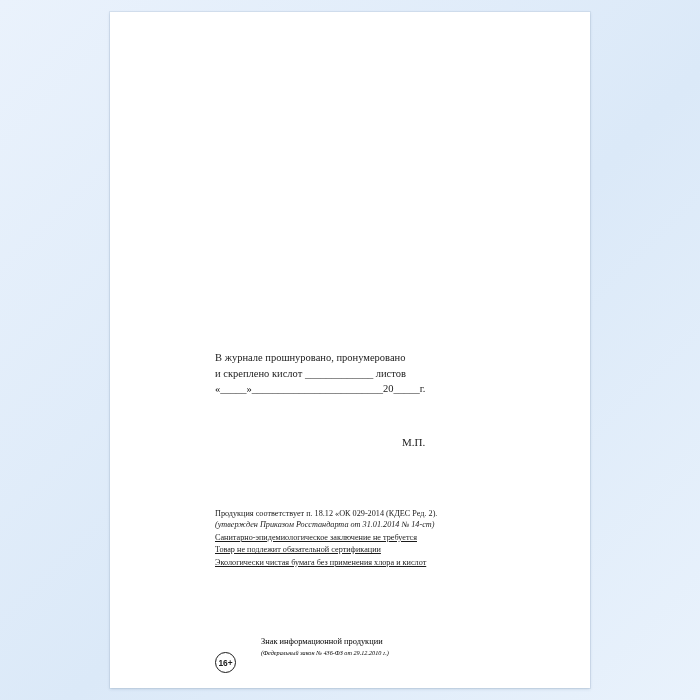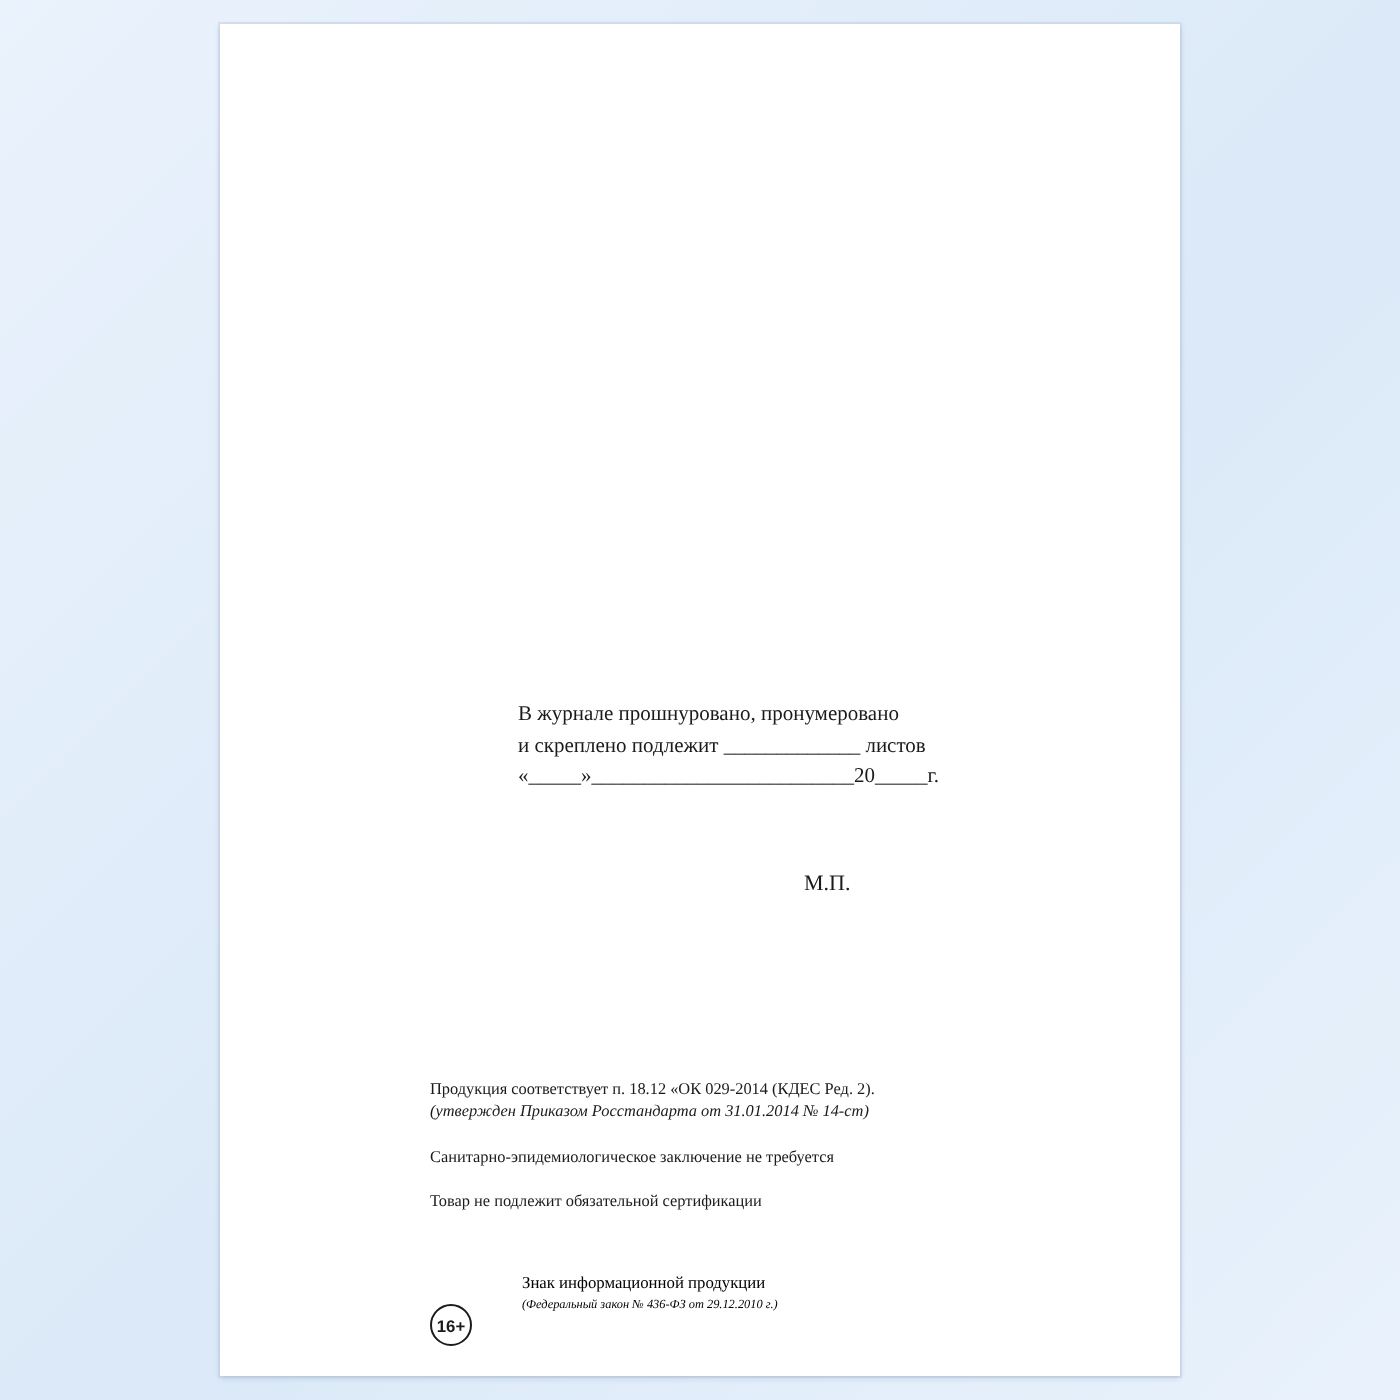--- a/index.html
+++ b/index.html
@@ -40,51 +40,51 @@
     position: absolute;
     left: 105px;
     top: 338px;
     width: 330px;
     font-size: 10.5px;
     line-height: 15.5px;
     color: #1b1b1b;
   }
   .attest .line {
     white-space: pre;
-    margin-left: 44px;
   }
   .mp {
     position: absolute;
     left: 292px;
     top: 424px;
     font-size: 11px;
     color: #1b1b1b;
     text-align: center;
   }
   
   .legal {
     position: absolute;
     left: 105px;
-    top: 527px;
+    top: 496px;
     width: 340px;
     color: #1b1b1b;
   }
   .legal .p1 {
     font-size: 8.2px;
     line-height: 11.4px;
   }
   .legal .p1 .ital {
     font-style: italic;
   }
   .legal .p2,
   .legal .p3,
   .legal .p4 {
     font-size: 8.2px;
     line-height: 11.4px;
-    margin-top: 11px;
+    margin-top: 1px;
+    text-decoration: underline;
   }
   .info-row {
     position: absolute;
     left: 105px;
     top: 624px;
     display: flex;
     align-items: flex-start;
   }
   .age-badge {
     width: 19px;
@@ -119,33 +119,34 @@
 </head>
 <body>
 
 <div id="page-wrap">
 
   <div class="sheet">
     <div class="content">
 
       <div class="attest">
         <div class="line">В журнале прошнуровано, пронумеровано</div>
-        <div class="line">и скреплено подлежит _____________ листов</div>
+        <div class="line">и скреплено кислот _____________ листов</div>
         <div class="line">«_____»_________________________20_____г.</div>
       </div>
 
       <div class="mp">М.П.</div>
 
       <div class="legal">
         <div class="p1">
           <div>Продукция соответствует п. 18.12 «ОК 029-2014 (КДЕС Ред. 2).</div>
           <div class="ital">(утвержден Приказом Росстандарта от 31.01.2014 № 14-ст)</div>
         </div>
         <div class="p2">Санитарно-эпидемиологическое заключение не требуется</div>
         <div class="p3">Товар не подлежит обязательной сертификации</div>
+        <div class="p4">Экологически чистая бумага без применения хлора и кислот</div>
       </div>
 
       <div class="info-row">
         <div class="age-badge">16+</div>
         <div class="info-text">
           <div class="t1">Знак информационной продукции</div>
           <div class="t2">(Федеральный закон № 436-ФЗ от 29.12.2010 г.)</div>
         </div>
       </div>
 

